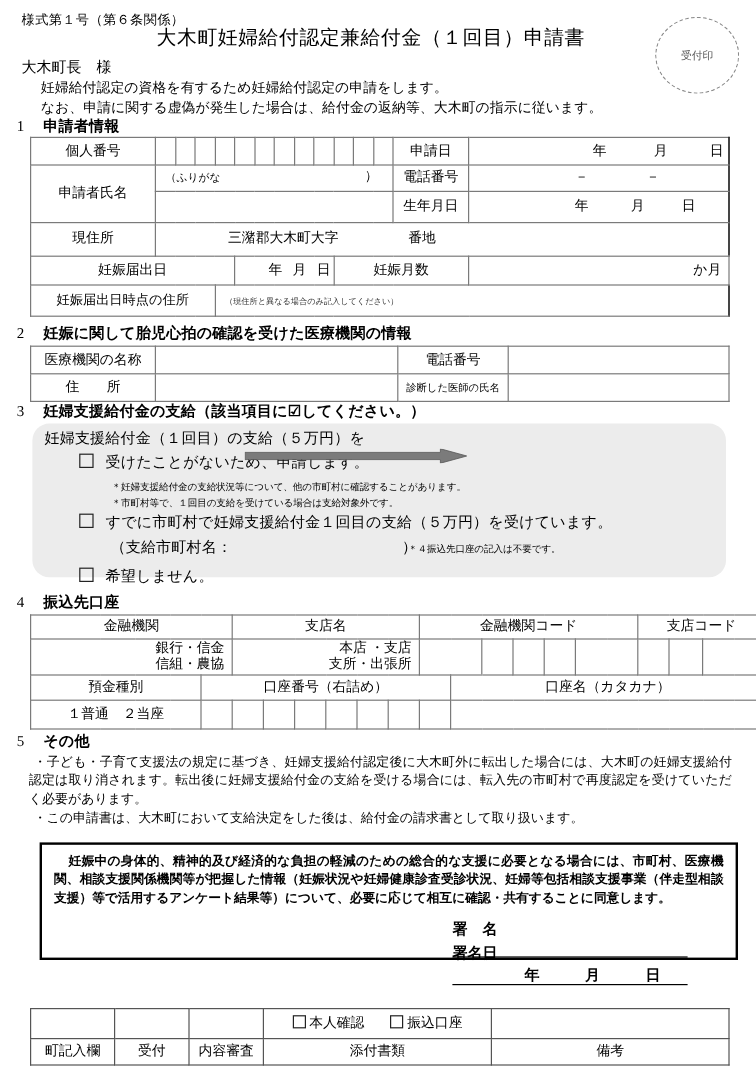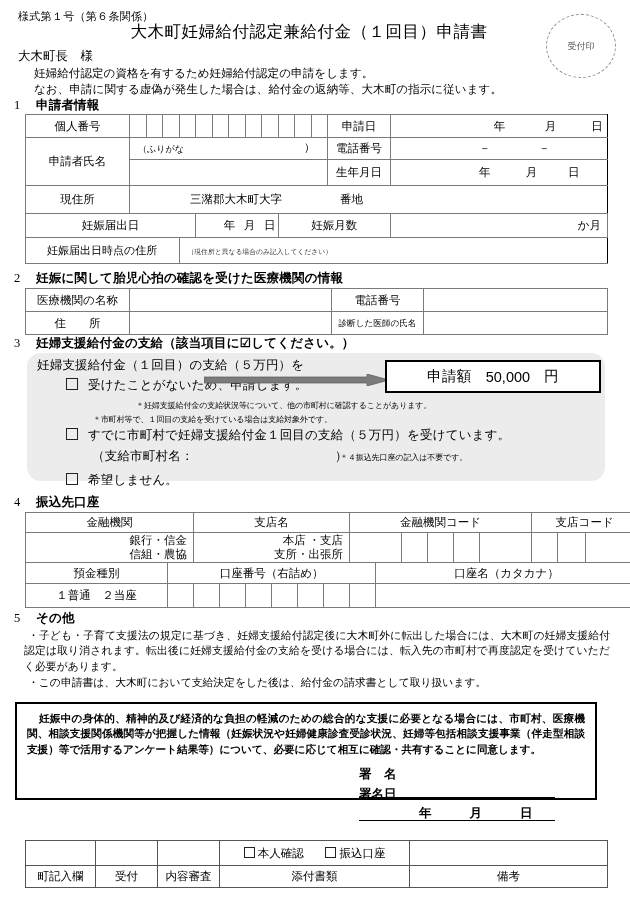--- a/index.html
+++ b/index.html
@@ -184,21 +184,21 @@
     left: 24px;
     width: 586px;
     font-size: 10.8px;
     line-height: 1.42;
     text-align: justify;
   }
 
   
   .consent-box {
     position: absolute;
-    left: 15px;
+    left: 33px;
     top: 702px;
     width: 582px;
     height: 98px;
     border: 2.4px solid #000;
     box-sizing: border-box;
     background: #fff;
   }
   .consent-text {
     position: absolute;
     left: 10px;
@@ -387,27 +387,22 @@
   <div class="gp-line" style="left:37px; top:357px;">妊婦支援給付金（１回目）の支給（５万円）を</div>
 
   <div class="gp-line" style="left:66px; top:377px;">
     <span class="cbox"></span><span>受けたことがないため、申請します。</span>
   </div>
 
   <svg class="fat-arrow" viewBox="0 0 185 12">
     <polygon points="0,3 163,3 163,0 185,6 163,12 163,9 0,9" fill="#7b7b7b" stroke="#5a5a5a" stroke-width="0.7"></polygon>
   </svg>
 
-  <div class="amount-box">
-    <span>申請額</span>
-    <span style="font-family:'Liberation Sans',sans-serif;letter-spacing:0">50,000</span>
-    <span>円</span>
-  </div>
-
-  <div class="note-star" style="left:93px; top:400px;margin-left:43px;">＊妊婦支援給付金の支給状況等について、他の市町村に確認することがあります。</div>
+
+  <div class="note-star" style="left:93px; top:400px;">＊妊婦支援給付金の支給状況等について、他の市町村に確認することがあります。</div>
   <div class="note-star" style="left:93px; top:414px;">＊市町村等で、１回目の支給を受けている場合は支給対象外です。</div>
 
   <div class="gp-line" style="left:66px; top:427px;">
     <span class="cbox"></span><span>すでに市町村で妊婦支援給付金１回目の支給（５万円）を受けています。</span>
   </div>
   <div class="gp-line" style="left:92px; top:448px;">
     <span>（支給市町村名：</span>
     <span style="display:inline-block;width:138px"></span><span>）</span>
   </div>
   <div class="note-star" style="left:340px; top:452px;">＊４振込先口座の記入は不要です。</div>

